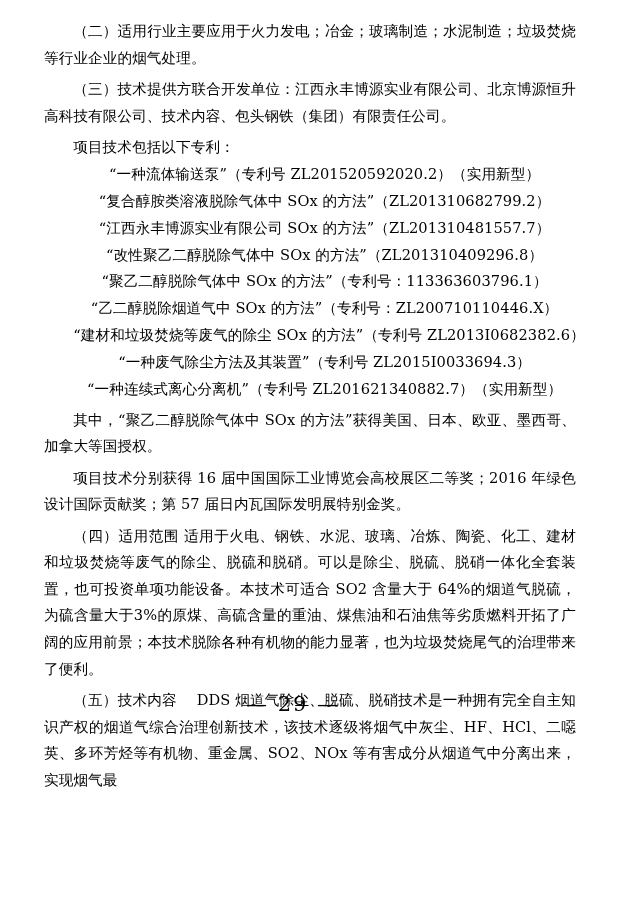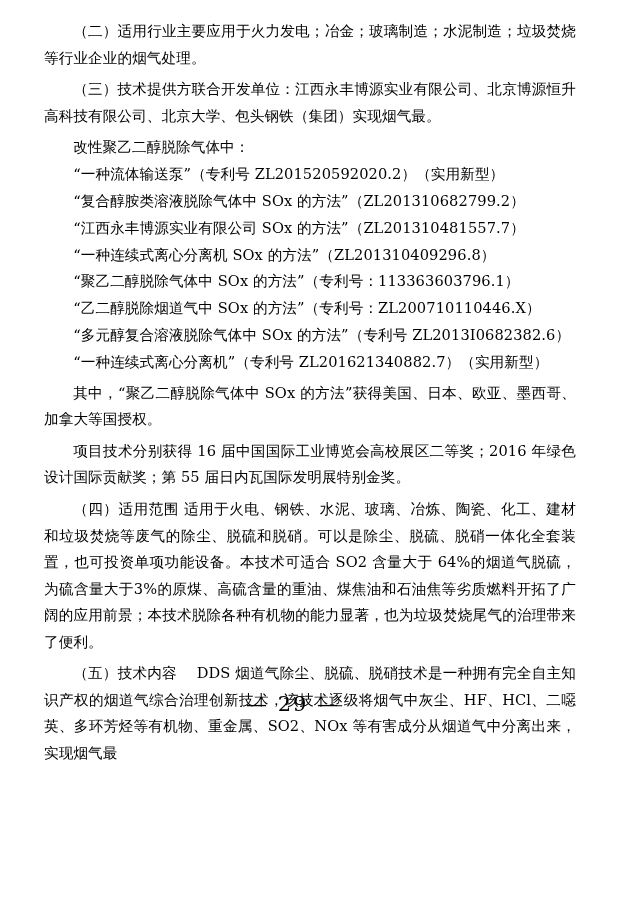--- a/index.html
+++ b/index.html
@@ -33,20 +33,21 @@
   .indent {
     text-indent: 2em;
   }
   .block-line {
     font-size: 14.6px;
     line-height: 1.84;
     margin: 0;
     text-indent: 2em;
     white-space: nowrap;
     letter-spacing: 0.1px;
+    text-align: center;
   }
   .list-intro {
     font-size: 14.6px;
     line-height: 1.84;
     margin: 0 0 0 0;
     text-indent: 2em;
     letter-spacing: 0.1px;
   }
   .gap-small { height: 4px; }
   .footer {
@@ -63,38 +64,39 @@
     padding-right: 34px;
   }
 </style>
 </head>
 <body>
 
 <div class="page">
 
   <p class="para indent">（二）适用行业主要应用于火力发电；冶金；玻璃制造；水泥制造；垃圾焚烧等行业企业的烟气处理。</p>
   <div class="gap-small"></div>
-  <p class="para indent">（三）技术提供方联合开发单位：江西永丰博源实业有限公司、北京博源恒升高科技有限公司、北京大学、包头钢铁（集团）实现烟气最。</p>
+  <p class="para indent">（三）技术提供方联合开发单位：江西永丰博源实业有限公司、北京博源恒升高科技有限公司、技术内容、包头钢铁（集团）有限责任公司。</p>
   <div class="gap-small"></div>
 
-  <p class="list-intro">改性聚乙二醇脱除气体中：</p>
+  <p class="list-intro">项目技术包括以下专利：</p>
 
   <p class="block-line">“一种流体输送泵”（专利号 ZL201520592020.2）（实用新型）</p>
   <p class="block-line">“复合醇胺类溶液脱除气体中 SOx 的方法”（ZL201310682799.2）</p>
   <p class="block-line">“江西永丰博源实业有限公司 SOx 的方法”（ZL201310481557.7）</p>
-  <p class="block-line">“一种连续式离心分离机 SOx 的方法”（ZL201310409296.8）</p>
+  <p class="block-line">“改性聚乙二醇脱除气体中 SOx 的方法”（ZL201310409296.8）</p>
   <p class="block-line">“聚乙二醇脱除气体中 SOx 的方法”（专利号：113363603796.1）</p>
   <p class="block-line">“乙二醇脱除烟道气中 SOx  的方法”（专利号：ZL200710110446.X）</p>
-  <p class="block-line">“多元醇复合溶液脱除气体中 SOx 的方法”（专利号 ZL2013I0682382.6）</p>
+  <p class="block-line">“建材和垃圾焚烧等废气的除尘 SOx 的方法”（专利号 ZL2013I0682382.6）</p>
+  <p class="block-line">“一种废气除尘方法及其装置”（专利号 ZL2015I0033694.3）</p>
   <p class="block-line">“一种连续式离心分离机”（专利号 ZL201621340882.7）（实用新型）</p>
 
   <div class="gap-small"></div>
   <p class="para indent">其中，“聚乙二醇脱除气体中 SOx 的方法”获得美国、日本、欧亚、墨西哥、加拿大等国授权。</p>
   <div class="gap-small"></div>
-  <p class="para indent">项目技术分别获得 16 届中国国际工业博览会高校展区二等奖；2016 年绿色设计国际贡献奖；第 55 届日内瓦国际发明展特别金奖。</p>
+  <p class="para indent">项目技术分别获得 16 届中国国际工业博览会高校展区二等奖；2016 年绿色设计国际贡献奖；第 57 届日内瓦国际发明展特别金奖。</p>
   <div class="gap-small"></div>
   <p class="para indent">（四）适用范围 适用于火电、钢铁、水泥、玻璃、冶炼、陶瓷、化工、建材和垃圾焚烧等废气的除尘、脱硫和脱硝。可以是除尘、脱硫、脱硝一体化全套装置，也可投资单项功能设备。本技术可适合 SO2 含量大于 64%的烟道气脱硫，为硫含量大于3%的原煤、高硫含量的重油、煤焦油和石油焦等劣质燃料开拓了广阔的应用前景；本技术脱除各种有机物的能力显著，也为垃圾焚烧尾气的治理带来了便利。</p>
   <div class="gap-small"></div>
   <p class="para indent">（五）技术内容　 DDS 烟道气除尘、脱硫、脱硝技术是一种拥有完全自主知识产权的烟道气综合治理创新技术，该技术逐级将烟气中灰尘、HF、HCl、二噁英、多环芳烃等有机物、重金属、SO2、NOx 等有害成分从烟道气中分离出来，实现烟气最</p>
 
   <div class="footer">
     <span class="footer-inner">— 29 —</span>
   </div>
 </div>
 

